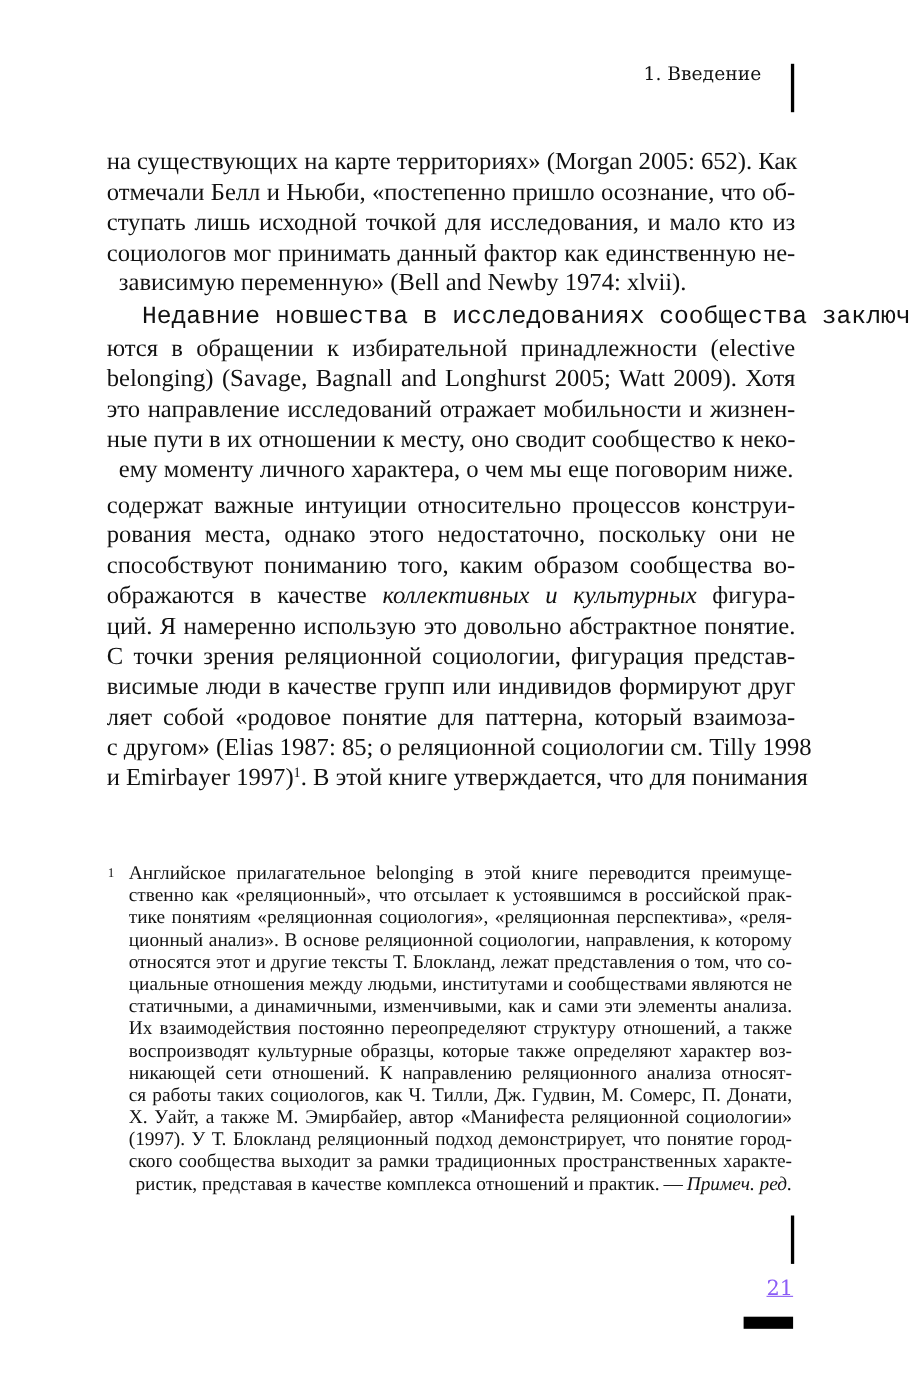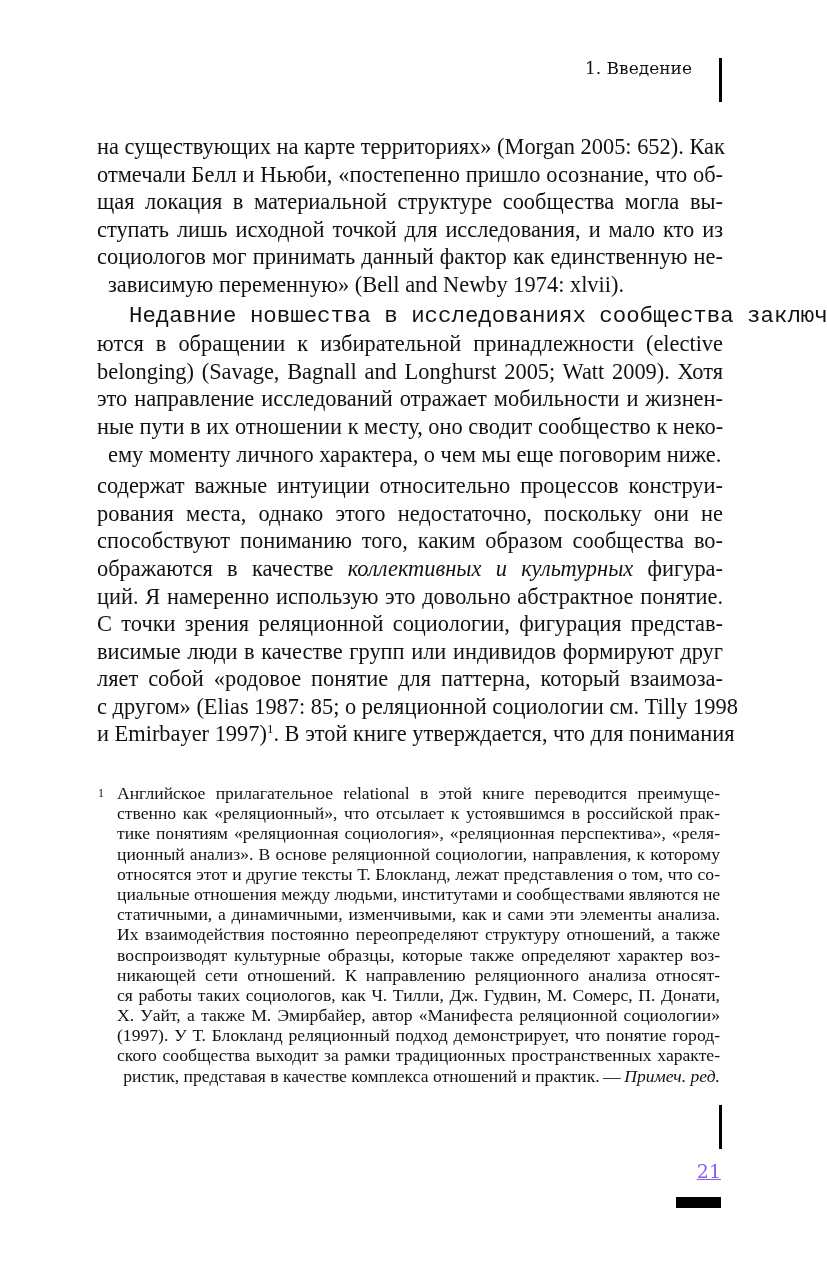--- a/index.html
+++ b/index.html
@@ -43,21 +43,20 @@
 
 <div class="page">
   <div class="running-head">1. Введение</div>
   <div class="vbar top"></div>
 
   <div class="body-text">
 
     <div>
       <span class="line">на существующих на карте территориях» (Morgan 2005: 652). Как</span>
       <span class="line">отмечали Белл и Ньюби, «постепенно пришло осознание, что об-</span>
-      <span class="line">щая локация в материальной структуре сообщества могла вы-</span>
       <span class="line">ступать лишь исходной точкой для исследования, и мало кто из</span>
       <span class="line">социологов мог принимать данный фактор как единственную не-</span>
       <span class="line last">зависимую переменную» (Bell and Newby 1974: xlvii).</span>
     </div>
     <div class="para-gap"></div>
 
     <div>
       <span class="line indent">Недавние новшества в исследованиях сообщества заключа-</span>
       <span class="line">ются в обращении к избирательной принадлежности (elective</span>
       <span class="line">belonging) (Savage, Bagnall and Longhurst 2005; Watt 2009). Хотя</span>
@@ -77,21 +76,21 @@
       <span class="line">висимые люди в качестве групп или индивидов формируют друг</span>
       <span class="line">ляет собой «родовое понятие для паттерна, который взаимоза-</span>
       <span class="line">с другом» (Elias 1987: 85; о реляционной социологии см. Tilly 1998</span>
       <span class="line"><span>и Emirbayer 1997)</span><sup class="fnref">1</sup><span>. В этой книге утверждается, что для понимания</span></span>
     </div>
   </div>
 
   <div class="footnotes">
     <span class="fn-mark">1</span>
     <div class="fn-body">
-      <span class="fn-line">Английское прилагательное relational в этой книге переводится преимуще-</span>
+      <span class="fn-line">Английское прилагательное belonging в этой книге переводится преимуще-</span>
       <span class="fn-line">ственно как «реляционный», что отсылает к устоявшимся в российской прак-</span>
       <span class="fn-line">тике понятиям «реляционная социология», «реляционная перспектива», «реля-</span>
       <span class="fn-line">ционный анализ». В основе реляционной социологии, направления, к которому</span>
       <span class="fn-line">относятся этот и другие тексты Т. Блокланд, лежат представления о том, что со-</span>
       <span class="fn-line">циальные отношения между людьми, институтами и сообществами являются не</span>
       <span class="fn-line">статичными, а динамичными, изменчивыми, как и сами эти элементы анализа.</span>
       <span class="fn-line">Их взаимодействия постоянно переопределяют структуру отношений, а также</span>
       <span class="fn-line">воспроизводят культурные образцы, которые также определяют характер воз-</span>
       <span class="fn-line">никающей сети отношений. К направлению реляционного анализа относят-</span>
       <span class="fn-line">ся работы таких социологов, как Ч. Тилли, Дж. Гудвин, М. Сомерс, П. Донати,</span>

